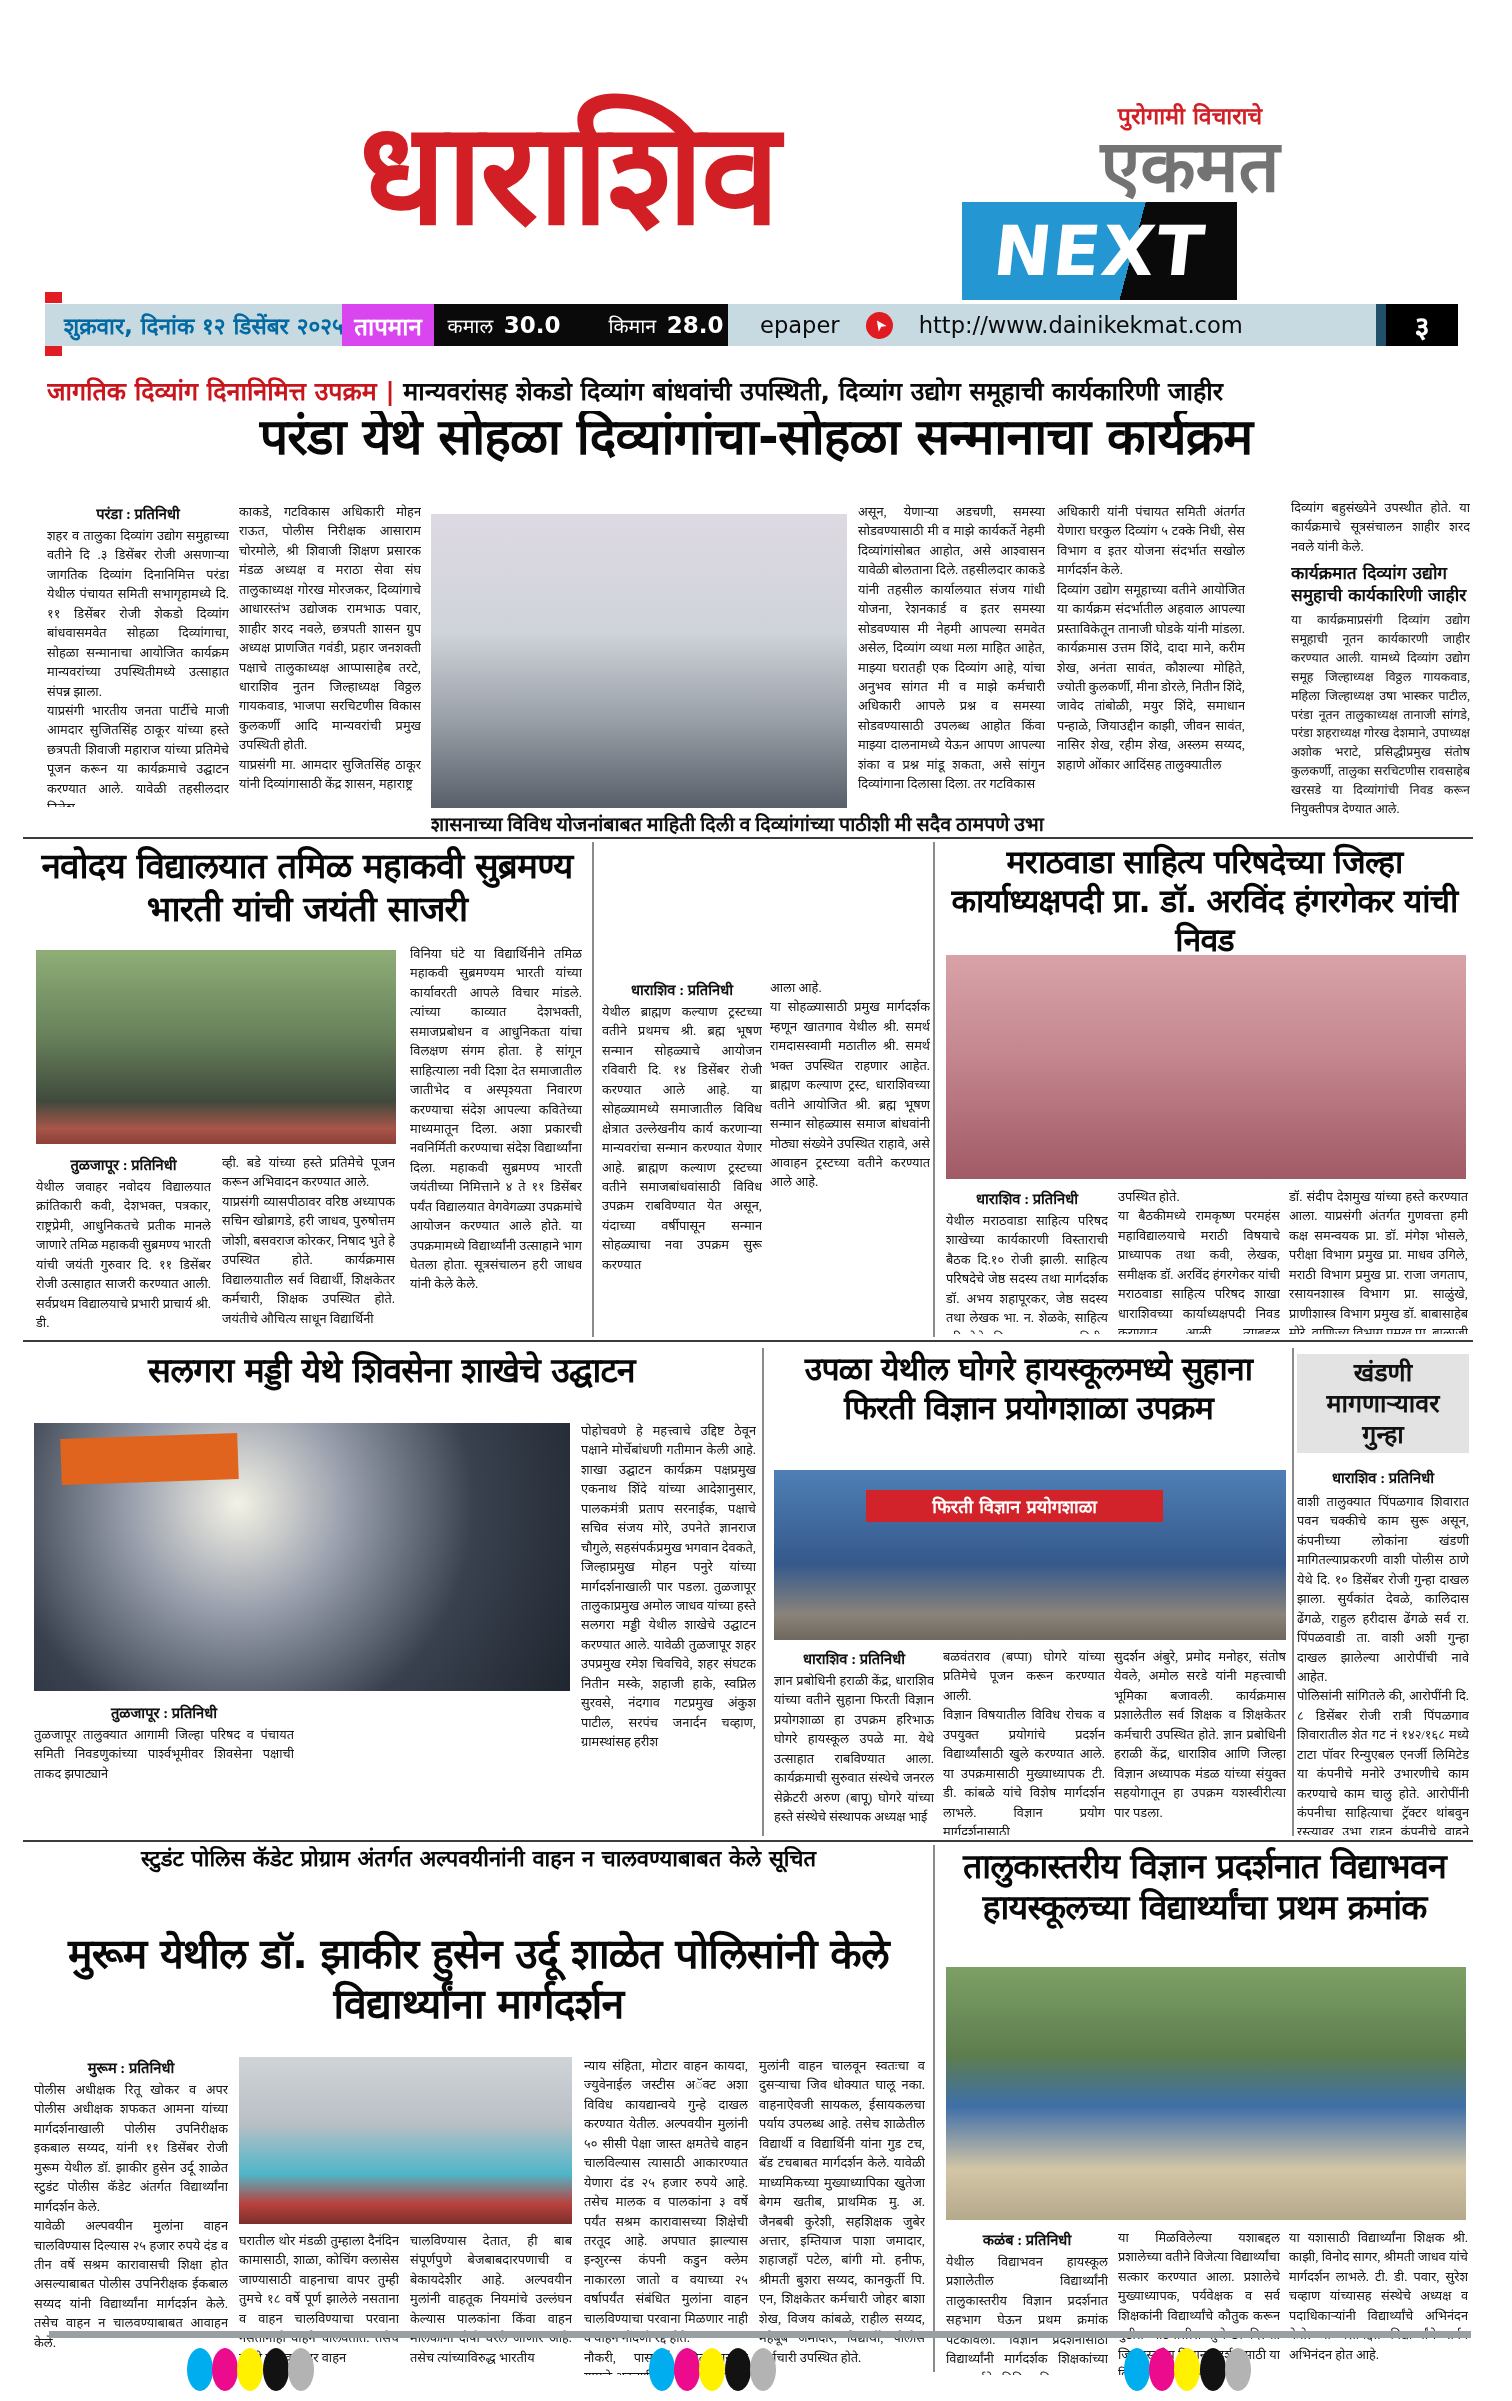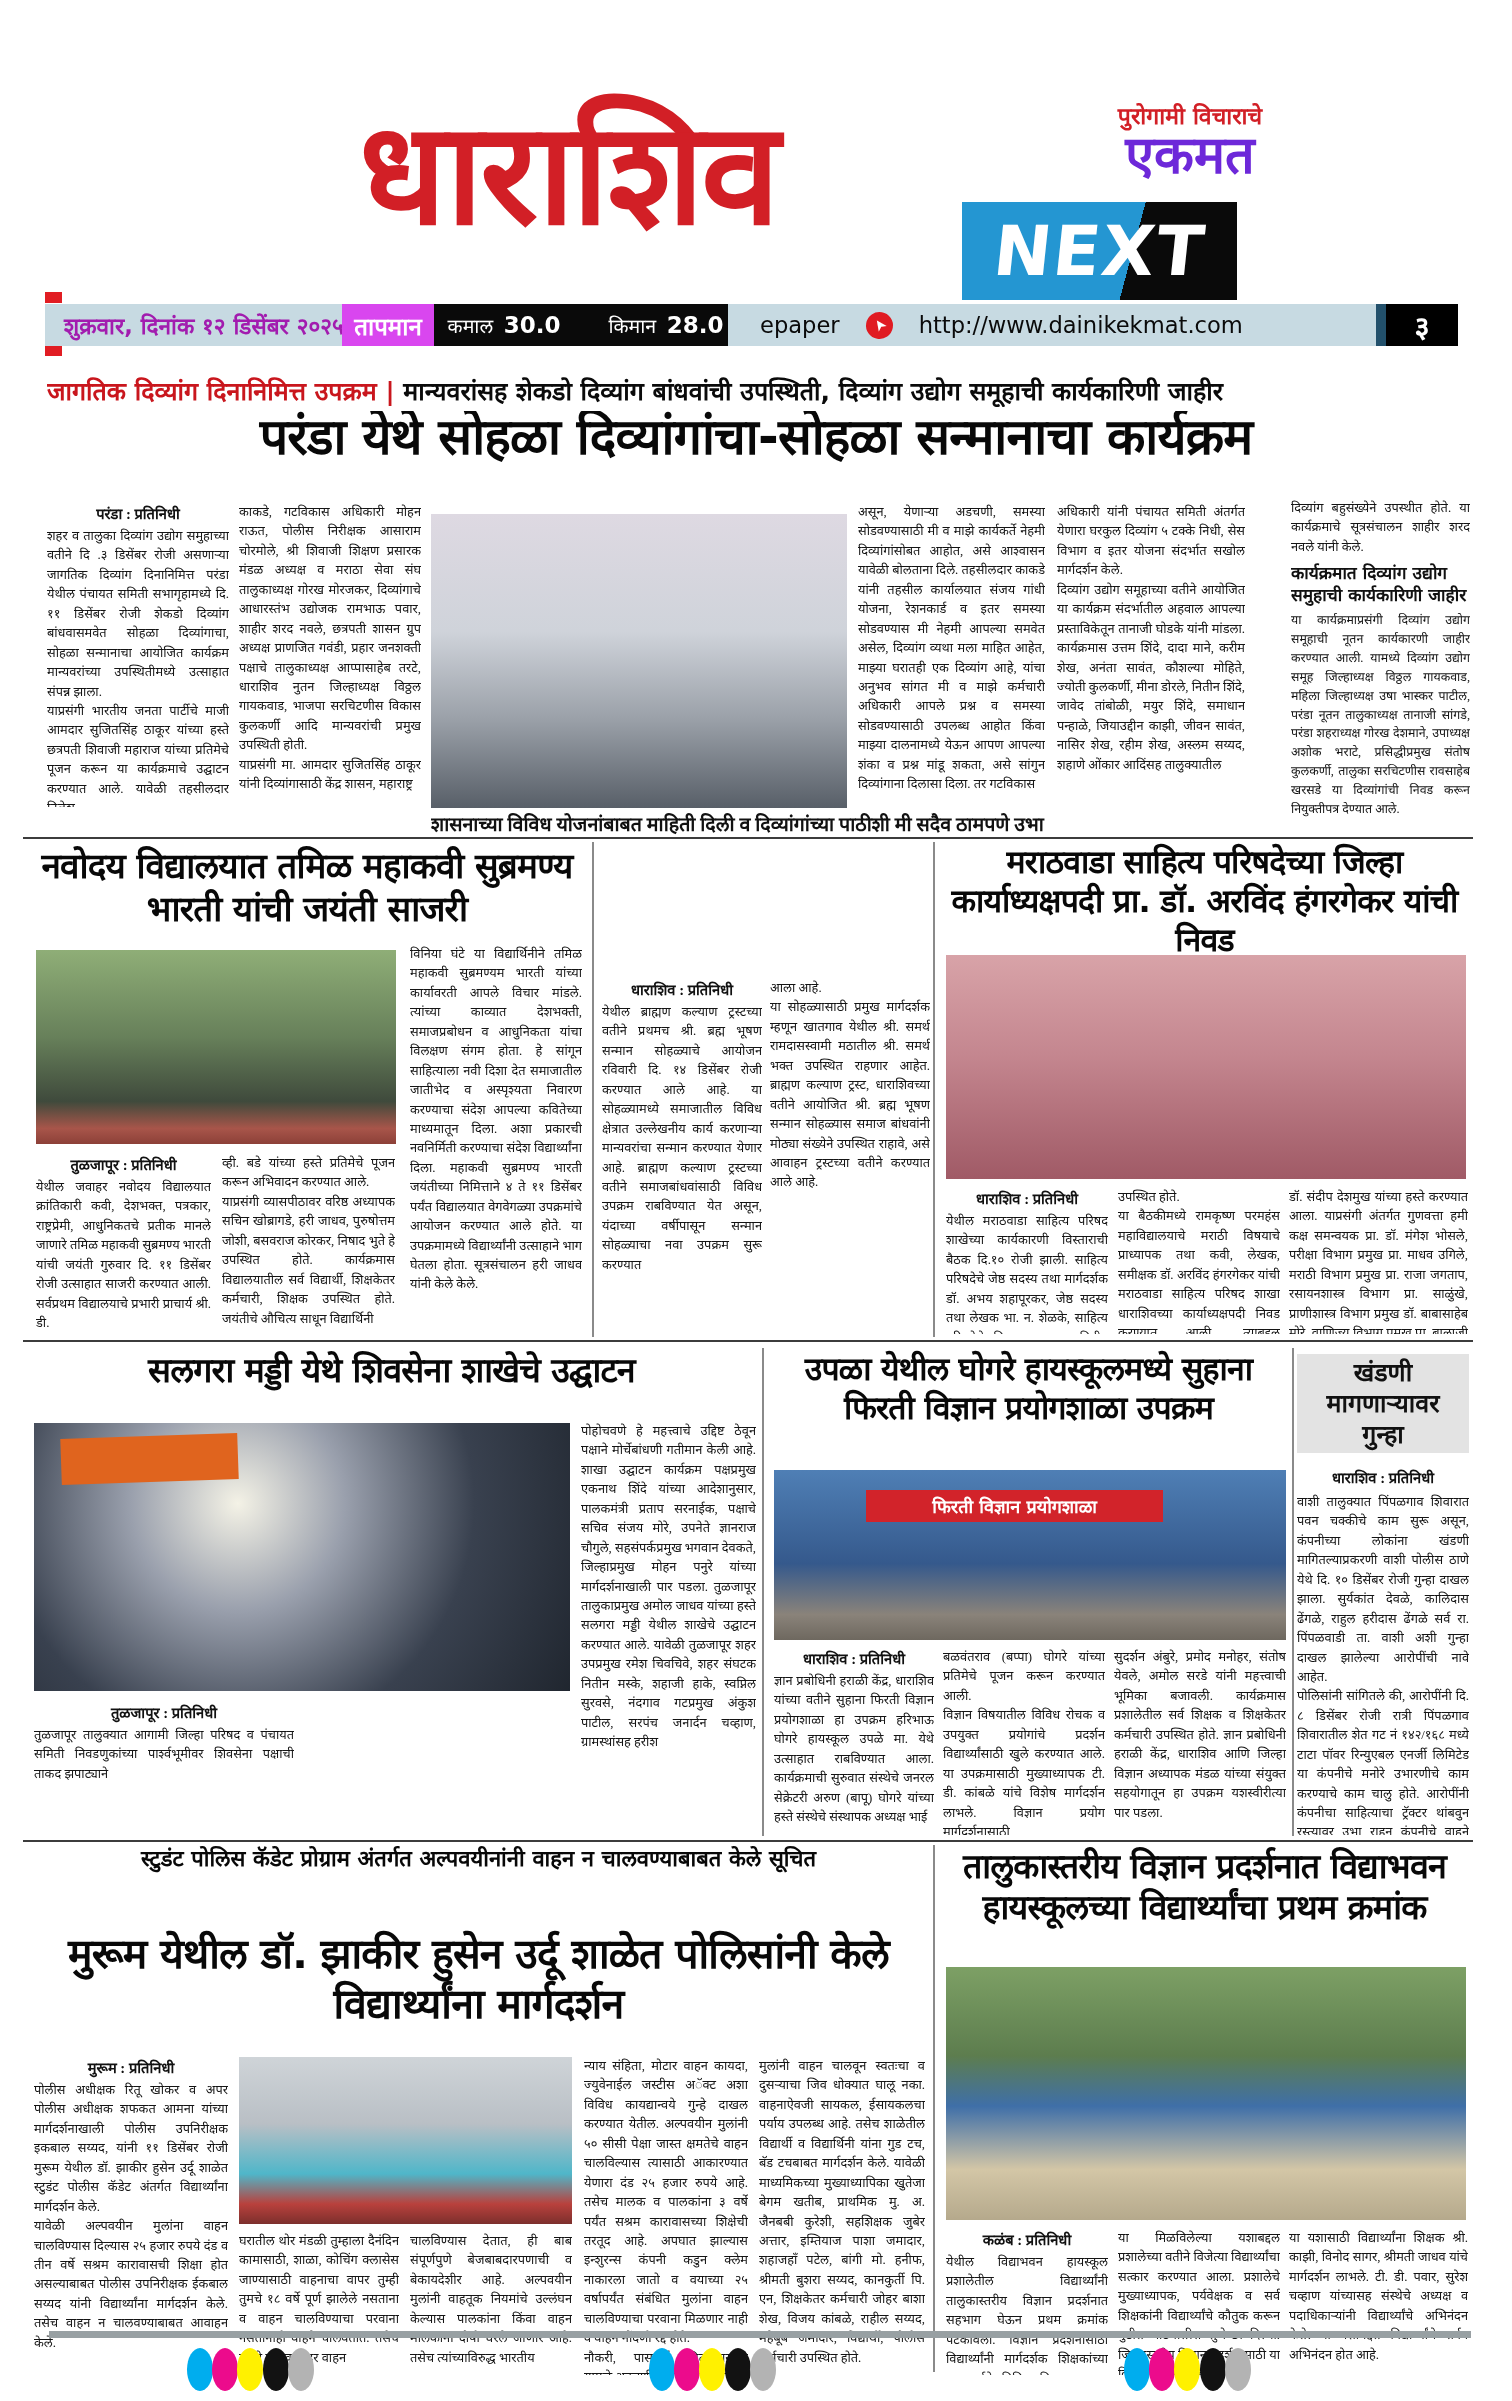--- a/index.html
+++ b/index.html
@@ -3,28 +3,28 @@
 <meta charset="utf-8">
 <style>
   html,body{margin:0;padding:0;background:#ffffff;}
   #page{position:relative;width:1512px;height:2401px;background:#ffffff;overflow:hidden;
         font-family:"DejaVu Sans","Liberation Sans",sans-serif;color:#111;}
   .abs{position:absolute;}
   
   #masthead{left:267px;top:38px;width:602px;height:260px;display:flex;align-items:center;justify-content:center;
             font-size:142px;font-weight:900;color:#d21f26;letter-spacing:-3px;}
   #tagline-top{left:1092px;top:99px;width:196px;text-align:center;font-size:23px;font-weight:bold;color:#d21f26;}
-  #tagline-brand{left:1092px;top:127px;width:196px;text-align:center;font-size:52px;font-weight:900;color:#6d28d9;line-height:1.1;}
+  #tagline-brand{left:1092px;top:127px;width:196px;text-align:center;font-size:72px;font-weight:900;color:#737373;line-height:1.1;}
   #next-logo{left:962px;top:202px;width:275px;height:98px;
              background:linear-gradient(105deg,#2496d2 61%,#0a0a0a 61%);
              display:flex;align-items:center;justify-content:center;}
   #next-logo span{color:#fff;font-size:69px;font-weight:900;transform:skewX(-6deg);letter-spacing:1.5px;}
   
   #datebar{left:45px;top:304px;width:1413px;height:42px;background:#c7dae2;}
-  #datebar .date{position:absolute;left:19px;top:0;height:42px;display:flex;align-items:center;font-size:22.6px;font-weight:bold;color:#a21caf;}
+  #datebar .date{position:absolute;left:19px;top:0;height:42px;display:flex;align-items:center;font-size:22.6px;font-weight:bold;color:#0369a1;}
   #temp-box{position:absolute;left:297px;top:0;width:92px;height:42px;background:#d946ef;color:#fff;
             display:flex;align-items:center;justify-content:center;font-size:24px;font-weight:bold;}
   #temp-black{position:absolute;left:389px;top:0;width:294px;height:42px;background:#0a0a0a;color:#fff;
               display:flex;align-items:center;gap:10.5px;padding-left:13.6px;box-sizing:border-box;font-size:19.6px;}
   #temp-black b{font-size:23px;}
   #epaper-group{position:absolute;left:715px;top:0;height:42px;display:flex;align-items:center;gap:26px;font-size:22.6px;color:#0a0a0a;}
   .epaper-icon{display:inline-flex;width:27px;height:27px;border-radius:50%;background:#e01b22;color:#fff;
                align-items:center;justify-content:center;font-size:15px;transform:rotate(-125deg);}
   #bar-sep{position:absolute;right:72px;top:0;width:10.5px;height:42px;background:#22506b;}
   #page-no{position:absolute;right:0;top:0;width:72px;height:42px;background:#000;color:#fff;

